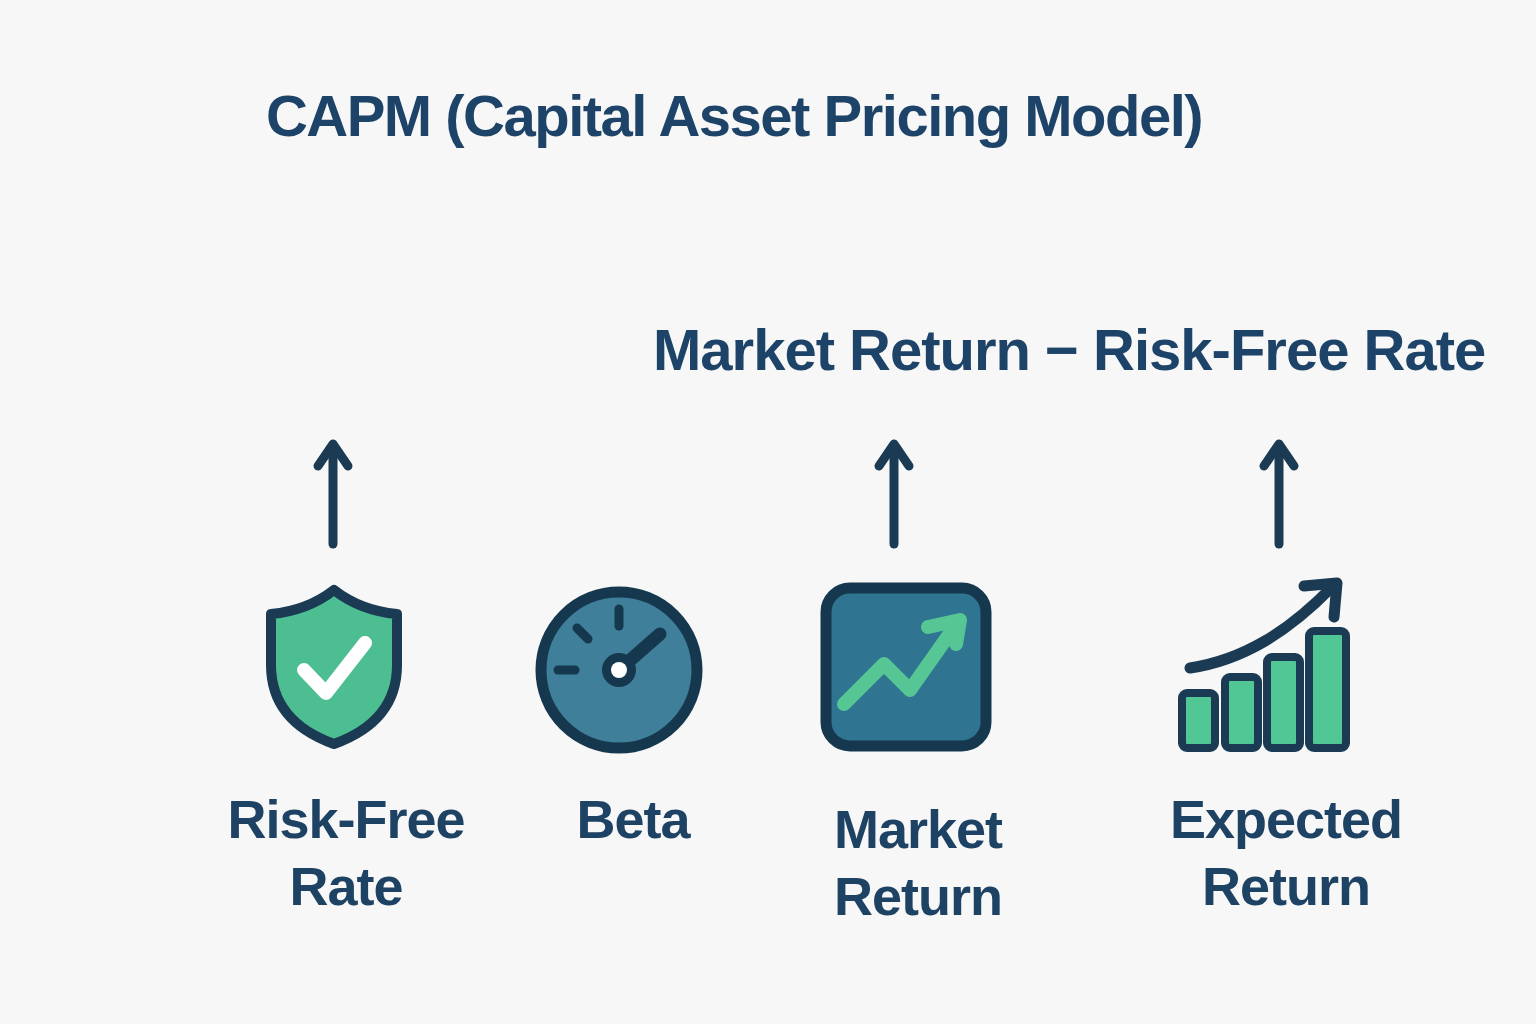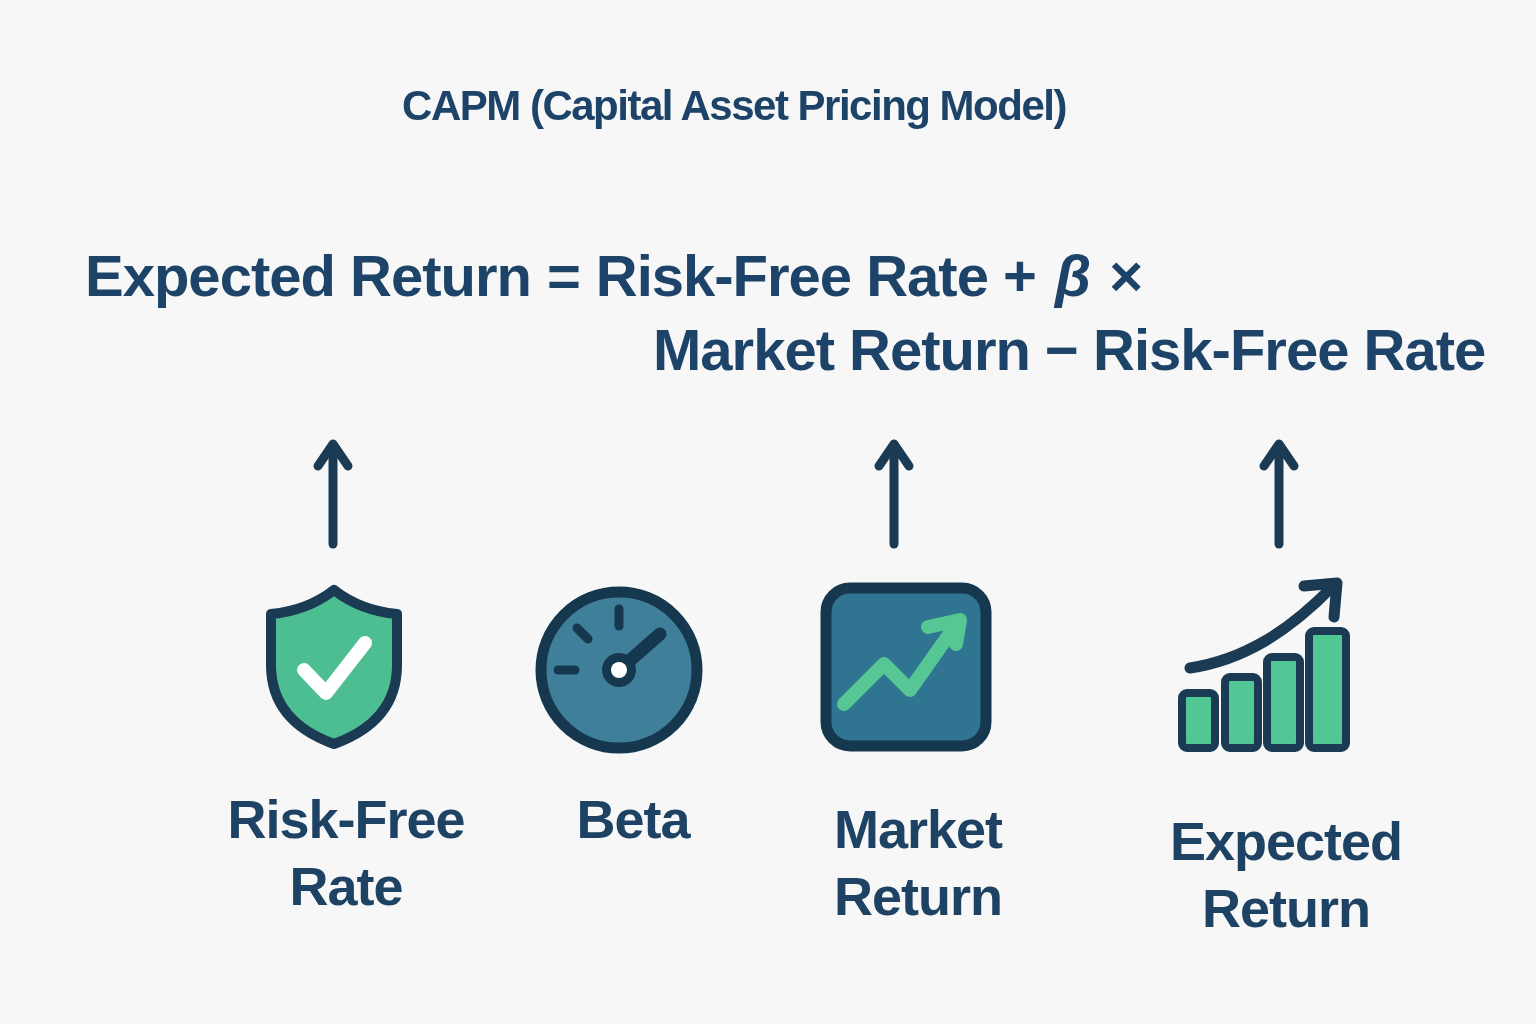--- a/index.html
+++ b/index.html
@@ -10,21 +10,21 @@
     overflow:hidden;
     position:relative;
     color:#1d4468;
   }
   .canvas{position:absolute;inset:0;width:1536px;height:1024px;}
 
   .title{
     position:absolute;
     left:734px;top:82px;
     transform:translateX(-50%);
-    font-size:42px;font-weight:700;
+    font-size:58px;font-weight:700;
     letter-spacing:-1.5px;
     white-space:nowrap;
     color:#1d4468;
   }
 
   .formula-line1{
     position:absolute;
     left:85px;top:242px;
     font-size:58px;font-weight:700;
     letter-spacing:-1px;
@@ -60,32 +60,29 @@
     font-size:54px;font-weight:700;
     letter-spacing:-1px;
     line-height:67px;
     text-align:center;
     white-space:nowrap;
     color:#1d4263;
   }
   .label.l1{left:346px;}
   .label.l2{left:633px;}
   .label.l3{left:918px;margin-top:10px;}
-  .label.l4{left:1286px;margin-top:22px;}
+  .label.l4{left:1286px;}
 </style>
 </head>
 <body>
 
 <div class="canvas">
 
   <div class="title">CAPM (Capital Asset Pricing Model)</div>
 
-  <div class="formula-line1">
-    <span>Expected Return</span><span class="eq">=</span><span>Risk-Free Rate +</span> <span class="beta">β</span> <span>×</span>
-  </div>
 
   <div class="formula-line2">Market Return − Risk-Free Rate</div>
 
   <svg class="up-arrow a1" viewBox="0 0 48 120">
     <line x1="24" y1="114" x2="24" y2="18" stroke="#1b3a54" stroke-width="9" stroke-linecap="round"></line>
     <path d="M9 36 L24 14 L39 36" fill="none" stroke="#1b3a54" stroke-width="9" stroke-linecap="round" stroke-linejoin="round"></path>
   </svg>
   <svg class="up-arrow a2" viewBox="0 0 48 120">
     <line x1="24" y1="114" x2="24" y2="18" stroke="#1b3a54" stroke-width="9" stroke-linecap="round"></line>
     <path d="M9 36 L24 14 L39 36" fill="none" stroke="#1b3a54" stroke-width="9" stroke-linecap="round" stroke-linejoin="round"></path>

